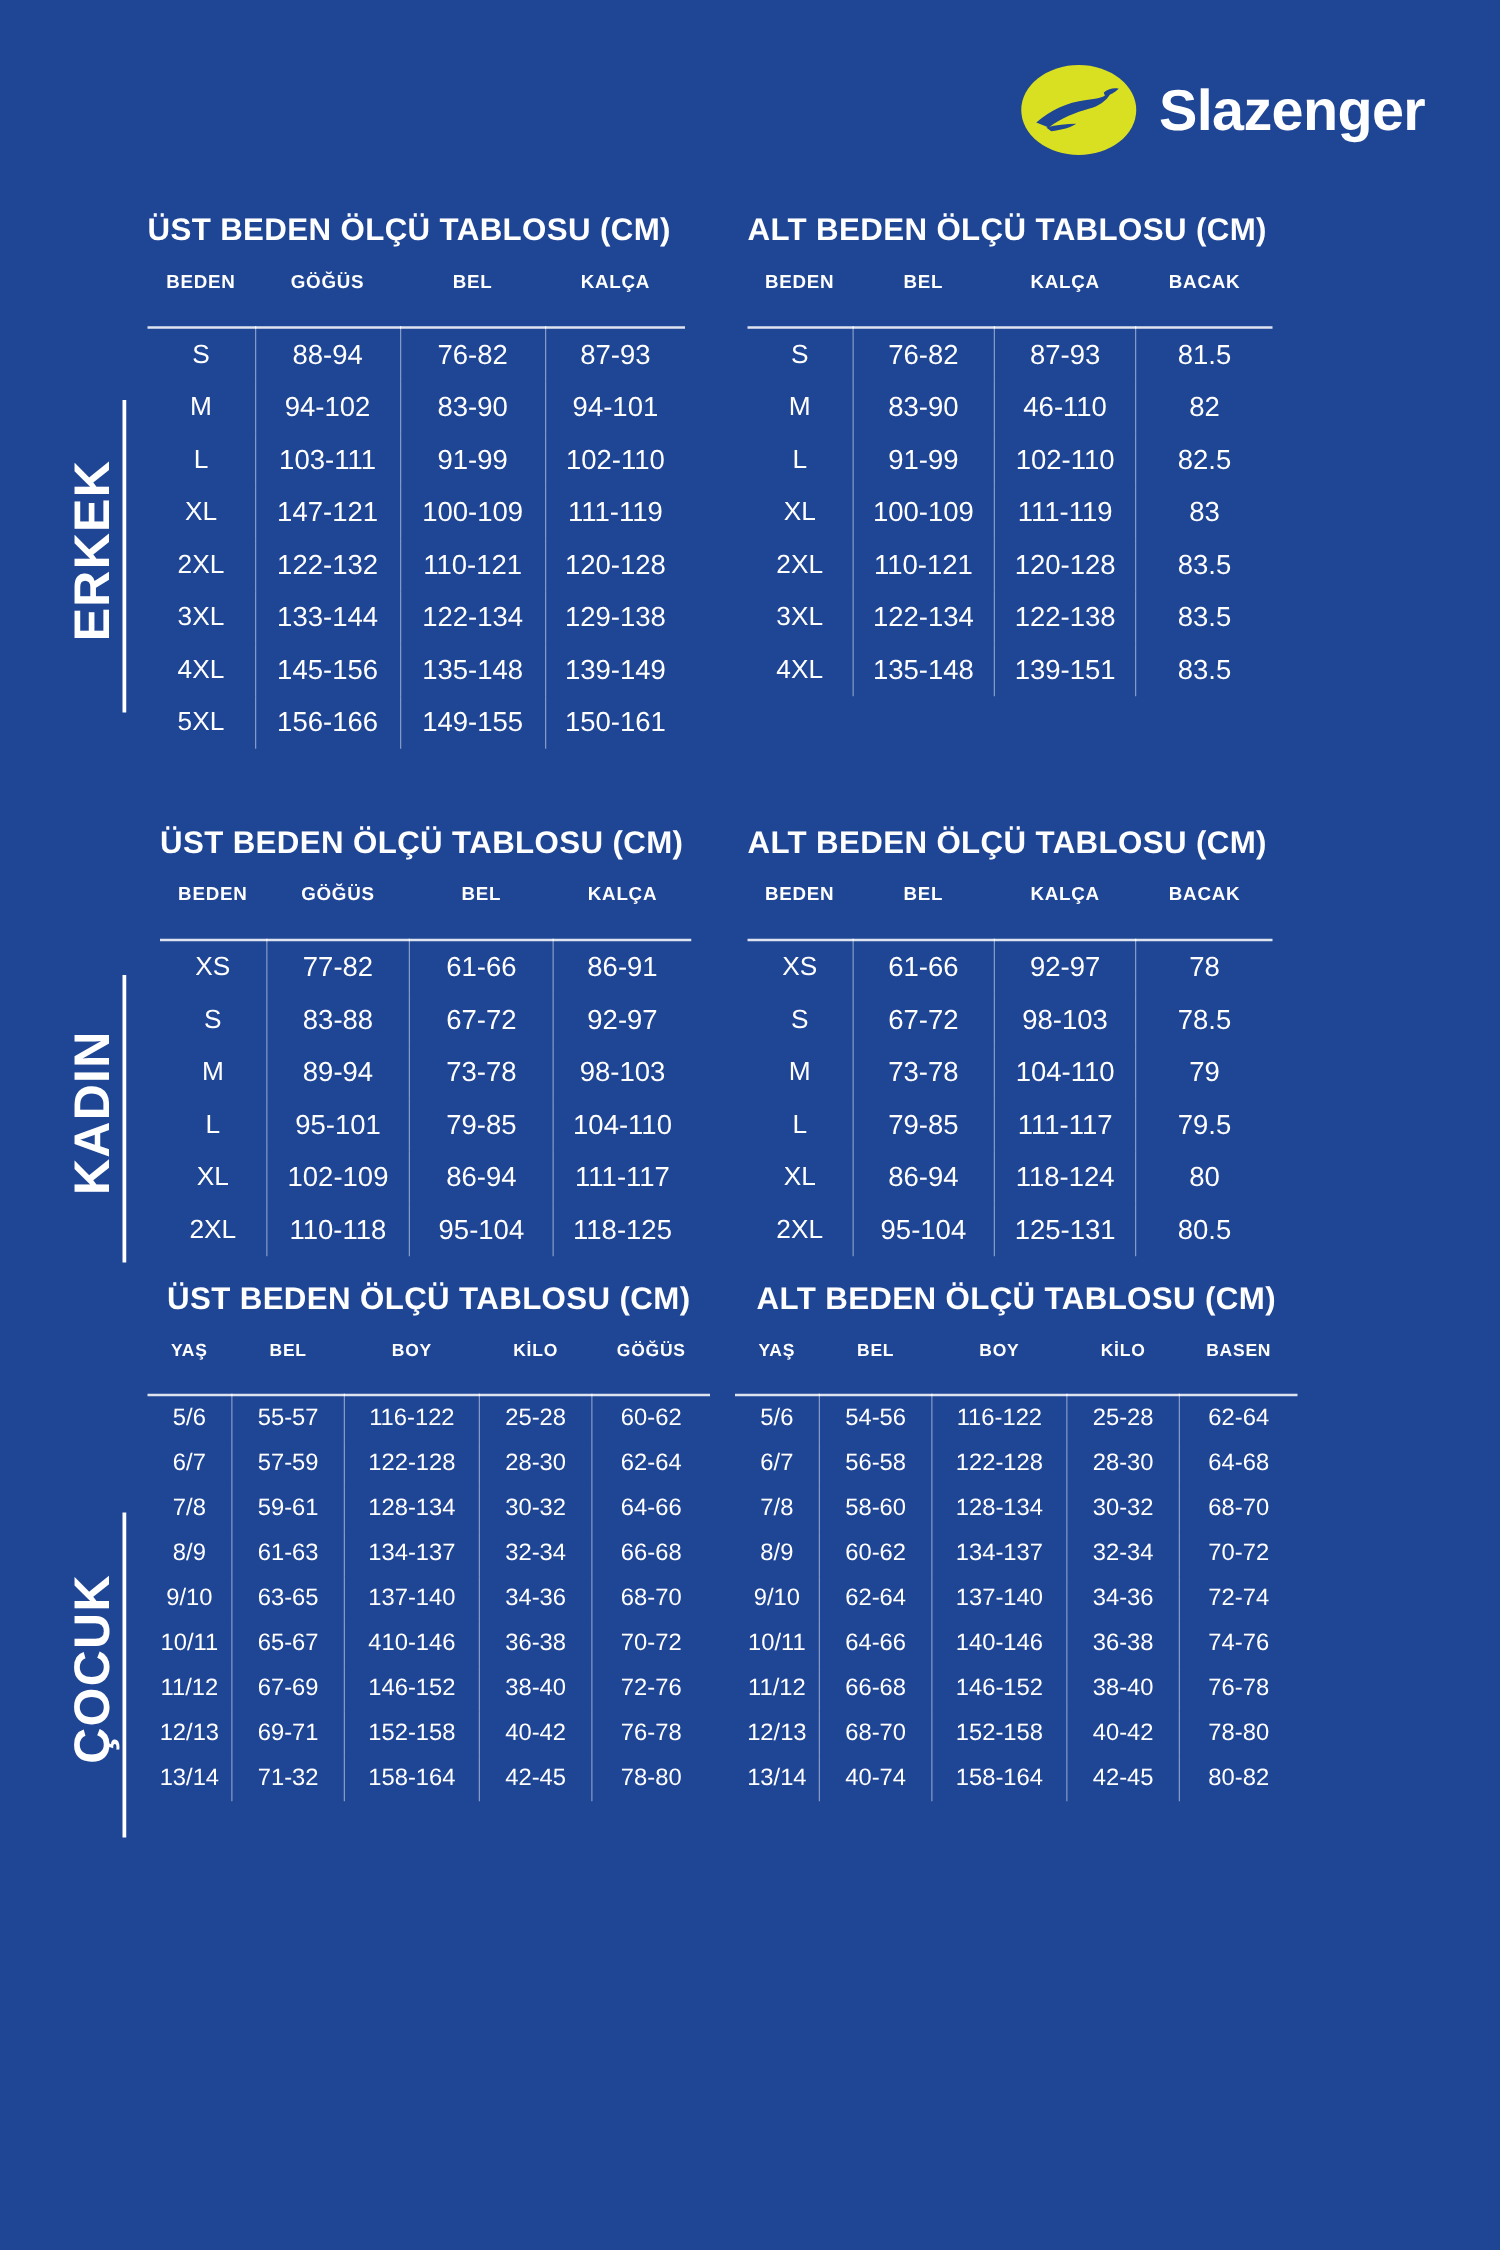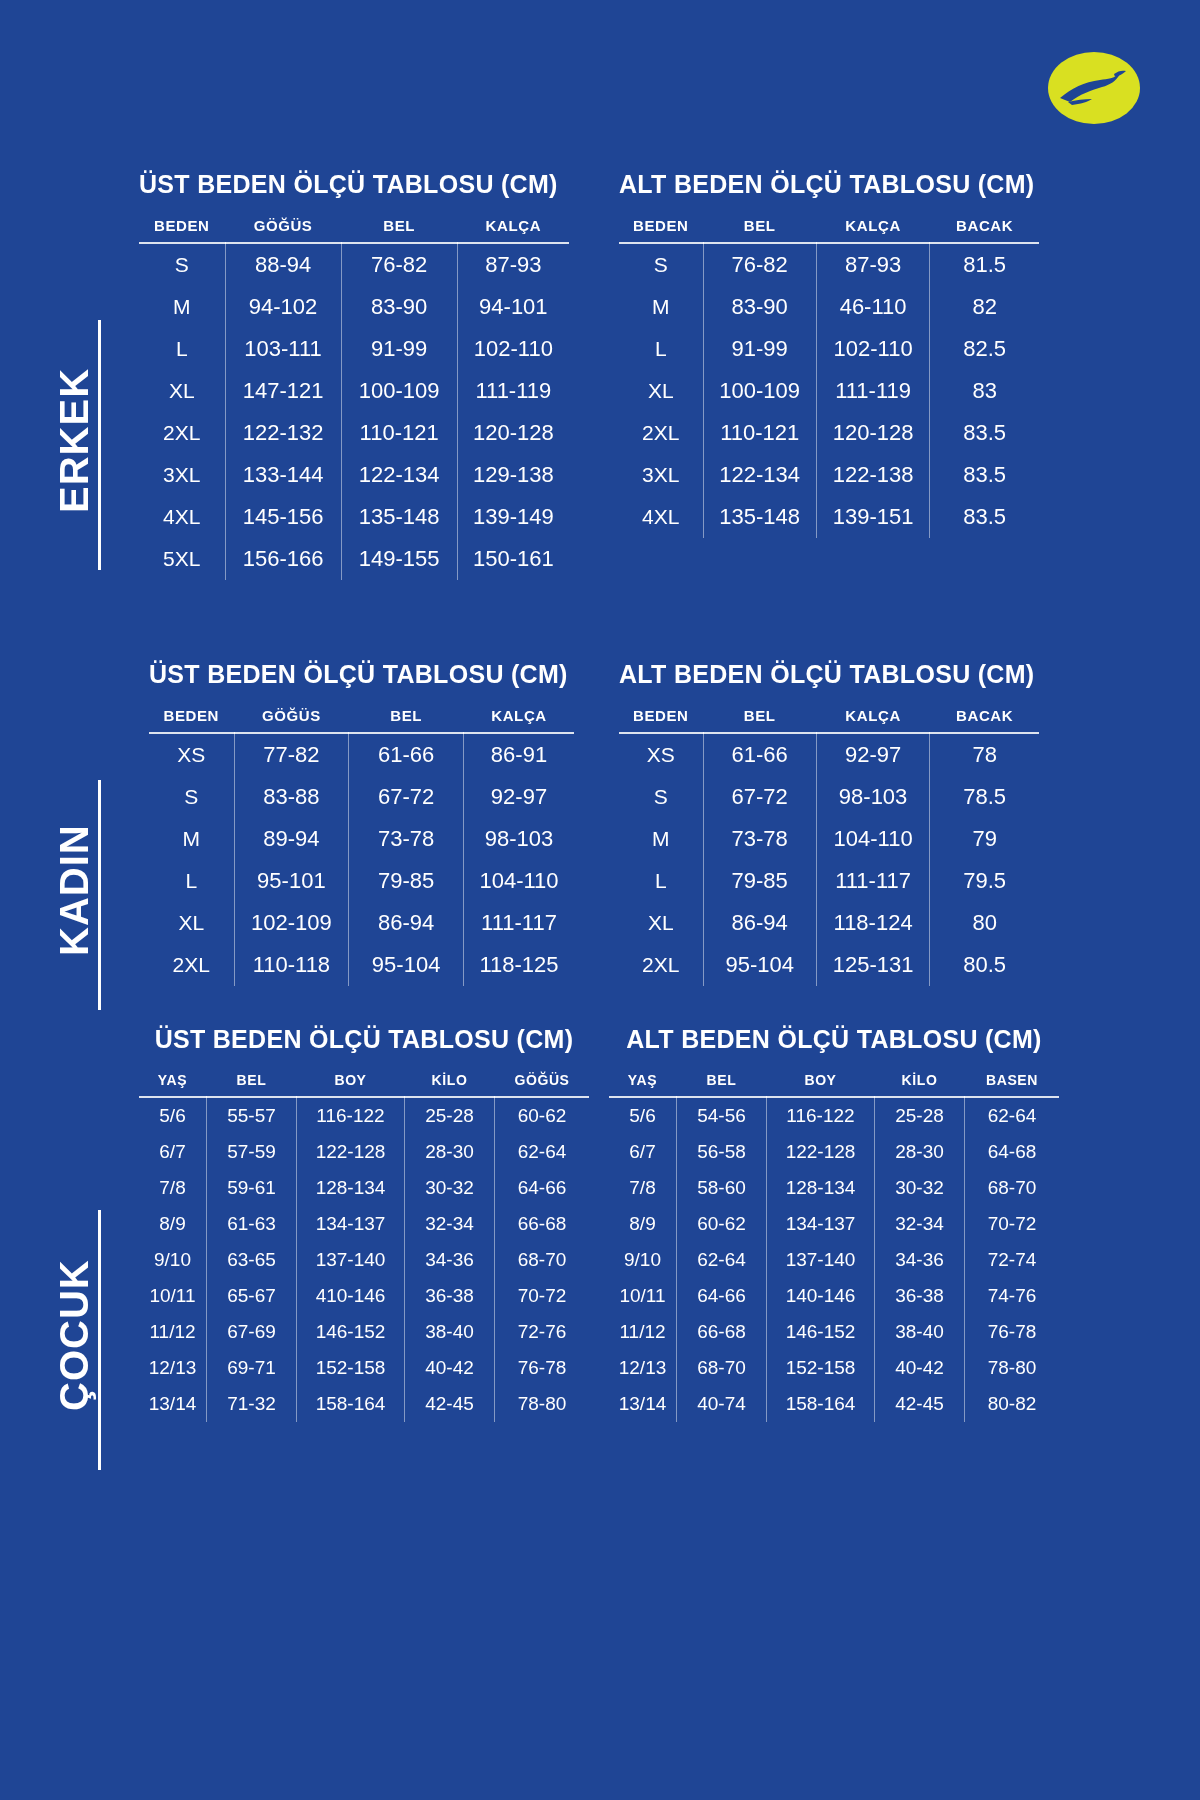--- a/index.html
+++ b/index.html
@@ -68,39 +68,39 @@
   .side-rule {
     position: absolute;
     left: 98px;
     width: 3px;
     background: #ffffff;
   }
   .side-rule.erkek { top: 150px; height: 250px; }
   .side-rule.kadin { top: 120px; height: 230px; }
   .side-rule.cocuk { top: 185px; height: 260px; }
 
-  .tbl-wrap { position: absolute; margin-left: 21px; }
+  .tbl-wrap { position: absolute; }
   .tbl-title {
     font-size: 25px;
     font-weight: bold;
     letter-spacing: 0.3px;
     margin-bottom: 18px;
     white-space: nowrap;
   }
   .tbl-title.center { text-align: center; }
 
   table.meas {
     border-collapse: collapse;
     width: 100%;
   }
   table.meas th {
     font-size: 15px;
     font-weight: bold;
     letter-spacing: 0.6px;
-    padding: 0 0 8px 0;
+    padding: 0 0 27px 0;
     text-align: center;
     white-space: nowrap;
   }
   table.meas thead tr { border-bottom: 2px solid rgba(255,255,255,0.85); }
   table.meas td {
     font-size: 22px;
     text-align: center;
     padding: 8px 4px;
     white-space: nowrap;
   }
@@ -135,20 +135,21 @@
 <body>
 
 <div class="header">
   <div class="logo-mark">
     <svg width="92" height="72" viewBox="0 0 92 72">
       <path d="M12 46 C24 36, 36 30, 52 28 C60 27, 66 26, 72 22 C68 29, 62 33, 54 35 C44 38, 32 42, 22 50 Z" fill="#1f4595"></path>
       <path d="M20 50 C28 48, 36 47, 44 47 C40 50, 32 52, 24 53 Z" fill="#1f4595"></path>
       <path d="M66 22 C70 19, 74 18, 78 19 C75 22, 71 24, 67 25 Z" fill="#1f4595"></path>
     </svg>
   </div>
+  <div class="logo-text">Slazenger</div>
 </div>
 
 <div class="section sect-erkek">
   <div class="side-label erkek">ERKEK</div>
   <div class="side-rule erkek"></div>
 
   <div class="tbl-wrap" id="erkek-ust">
     <div class="tbl-title">ÜST BEDEN ÖLÇÜ TABLOSU (CM)</div>
     <table class="meas w4">
       <colgroup>

